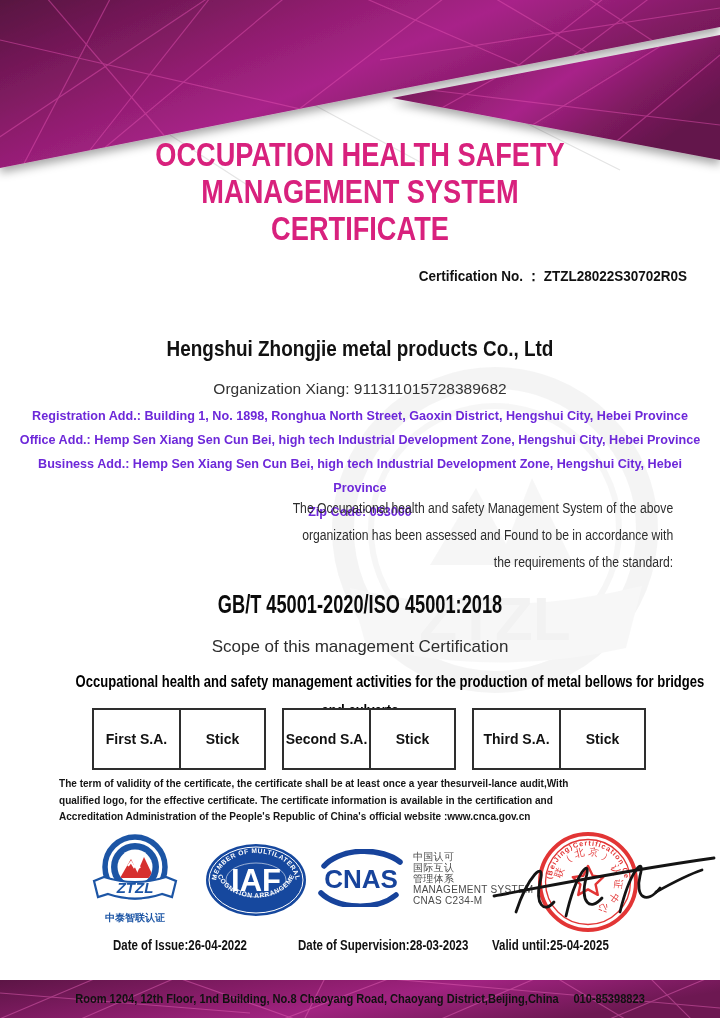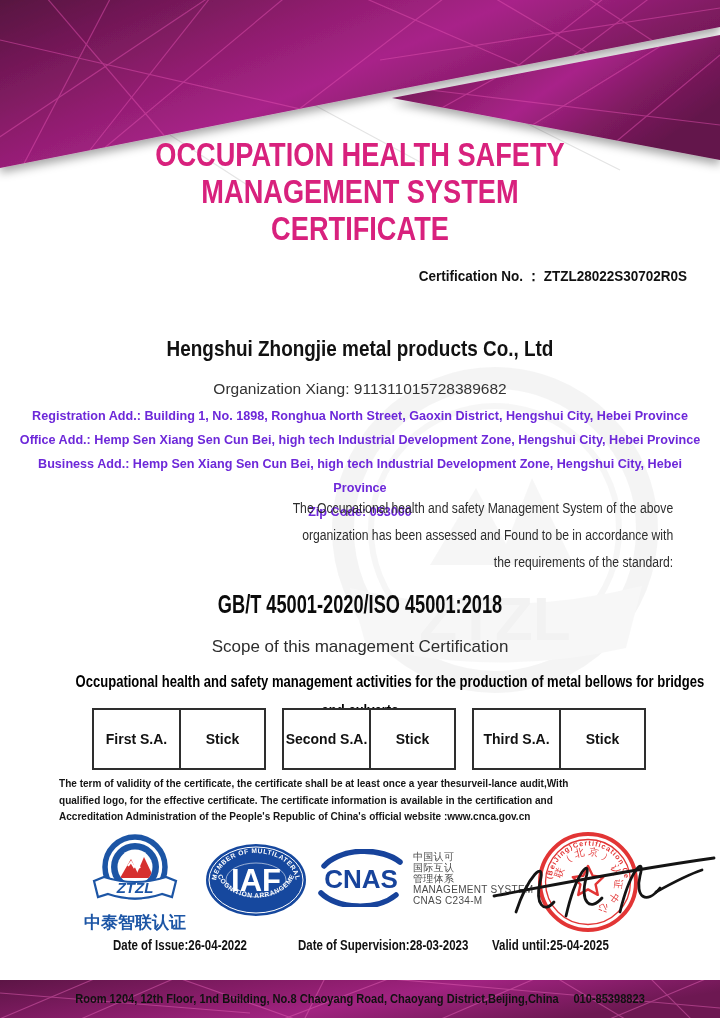--- a/index.html
+++ b/index.html
@@ -38,21 +38,21 @@
 
   .audit{top:708px;left:92px;display:flex;gap:16px;}
   .audit .box{width:170px;height:58px;border:2px solid #2e2e2e;display:flex;background:#fff;}
   .audit .cell{display:flex;align-items:center;justify-content:center;font-weight:bold;font-size:14px;}
   .audit .c1{width:85px;border-right:2px solid #2e2e2e;}
   .audit .c2{flex:1;}
 
   .fineprint{top:775px;left:59px;width:610px;font-weight:bold;font-size:10.8px;line-height:16.5px;color:#151515;}
   .fineprint div{transform:scaleX(0.93);transform-origin:0 50%;white-space:nowrap;}
 
-  .ztzl-caption{top:911px;left:72px;width:126px;text-align:center;color:#1c55a5;font-weight:bold;font-size:17px;white-space:nowrap;}
+  .ztzl-caption{top:911px;left:72px;width:126px;text-align:center;color:#1c55a5;font-weight:bold;font-size:10px;white-space:nowrap;}
   .cnas-lines{top:851px;left:413px;font-size:10px;line-height:11px;color:#4a4a4a;letter-spacing:0.3px;}
 
   .dates{top:937px;font-weight:bold;font-size:14px;}
   .dates span{position:absolute;transform:scaleX(0.82);transform-origin:0 50%;white-space:nowrap;}
   .d1{left:113px;} .d2{left:298px;} .d3{left:492px;}
 
   .botaddr{top:959px;font-weight:bold;font-size:13.5px;margin-top:32px;}
   .botaddr .inner{display:block;transform:scaleX(0.82);white-space:nowrap;}
   .botaddr .phone{margin-left:18px;}
 </style>

